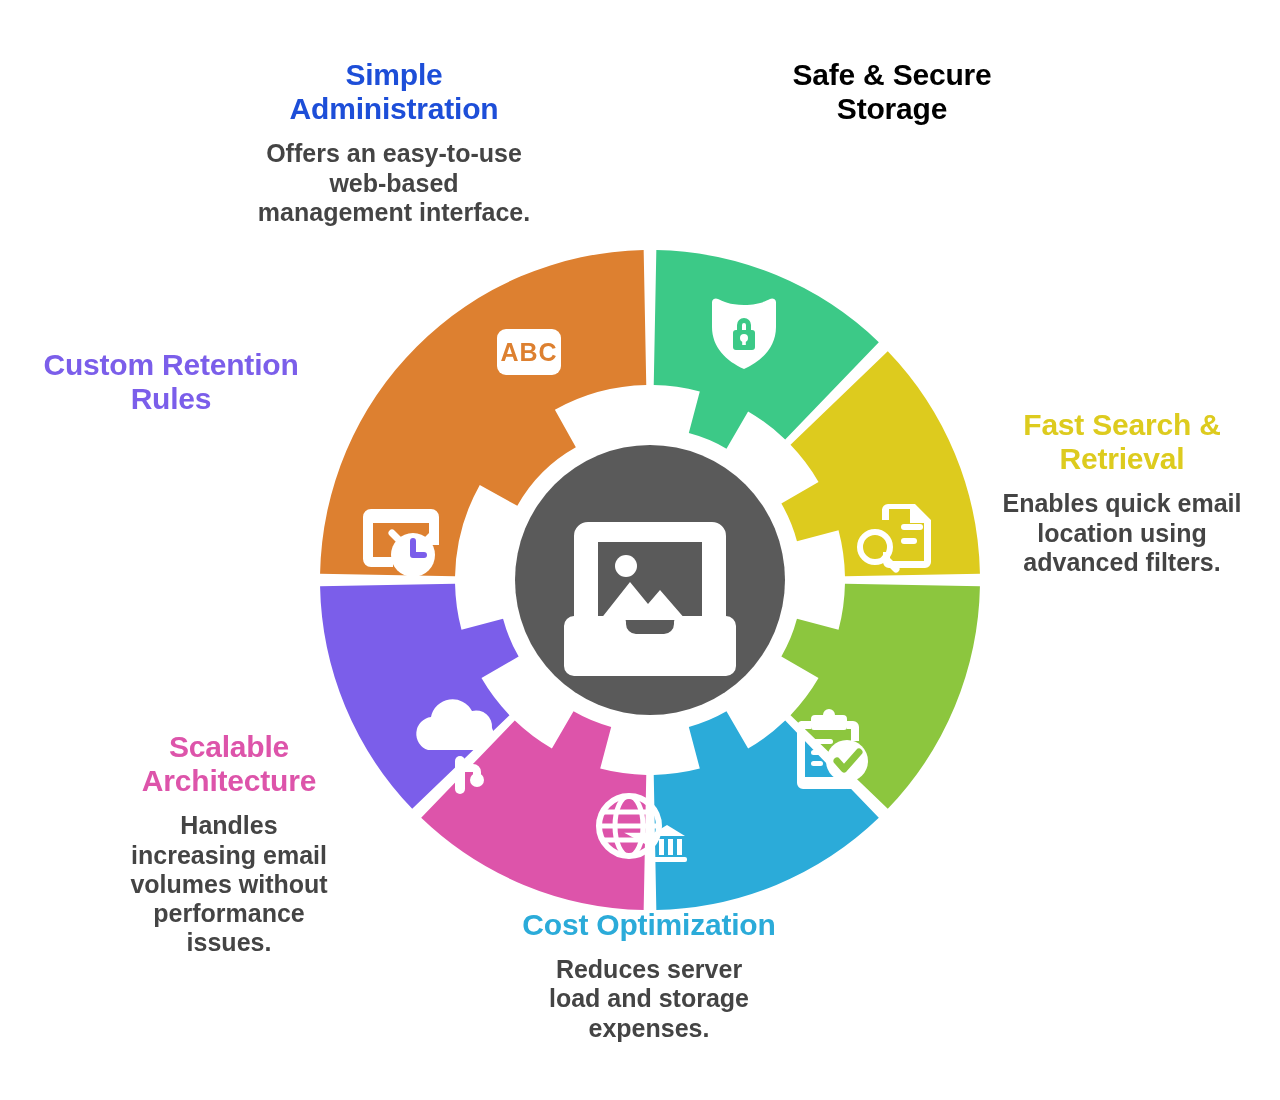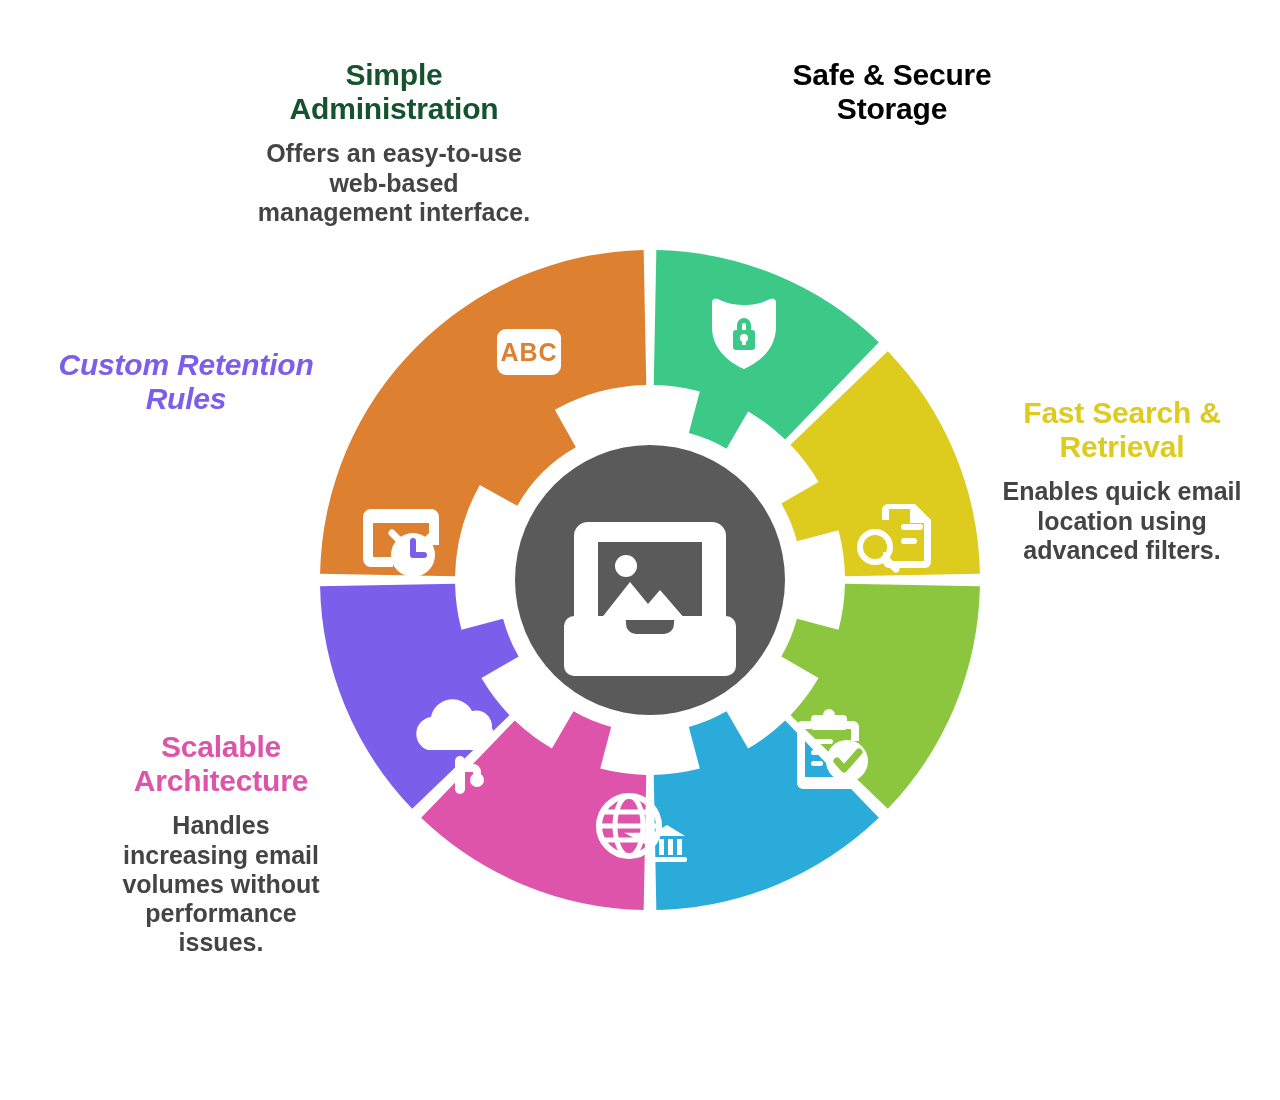--- a/index.html
+++ b/index.html
@@ -47,25 +47,25 @@
     font-weight: bold;
     font-size: 25px;
     line-height: 1.17;
     color: #444444;
     margin: 13px;
   }
 
   
   #callout-simple-administration { left: 244px; top: 58px;  width: 300px; }
   #callout-safe-secure-storage   { left: 748px; top: 58px;  width: 288px; }
-  #callout-fast-search-retrieval { left: 982px; top: 396px; width: 280px; }
+  #callout-fast-search-retrieval { left: 982px; top: 408px; width: 280px; }
   #callout-compliance-ready      { left: 942px; top: 728px; width: 266px; }
   #callout-cost-optimization     { left: 520px; top: 908px; width: 258px; }
-  #callout-scalable-architecture { left: 96px; top: 730px; width: 250px; }
-  #callout-custom-retention      { left: 51px;  top: 348px; width: 270px; font-style: italic; }
+  #callout-scalable-architecture { left: 104px; top: 730px; width: 250px; }
+  #callout-custom-retention      { left: 36px;  top: 348px; width: 270px; }
 </style>
 </head>
 <body>
 
 <div id="infographic">
 
   <div id="wheel-wrap">
     <svg id="wheel" viewBox="0 0 660 660" xmlns="http://www.w3.org/2000/svg">
       <g id="segments-group">
           <path d="M 336.34 0.06 A 330 330 0 0 1 558.82 92.22 L 465.21 189.49 A 195 195 0 0 0 428.10 161.47 L 406.47 198.64 A 152 152 0 0 0 368.82 183.04 L 379.80 141.47 A 195 195 0 0 0 333.74 135.04 Z" fill="#3CC987"></path>
@@ -149,34 +149,38 @@
         <circle cx="-5" cy="-18" r="3" fill="#ffffff"></circle>
         <line x1="-13" y1="-2" x2="-5" y2="6" stroke="#ffffff" stroke-width="7" stroke-linecap="round"></line>
         <line x1="29" y1="-2" x2="21" y2="6" stroke="#ffffff" stroke-width="7" stroke-linecap="round"></line>
         <circle cx="8" cy="20" r="22" fill="#ffffff"></circle>
         <path d="M 8 6 v 14 h 11" fill="none" stroke="#7B5EEA" stroke-width="6" stroke-linecap="round" stroke-linejoin="round"></path>
       </g>
     </svg>
   </div>
 
   <div class="callout" id="callout-simple-administration">
-    <div class="c-title" style="color: #14532d;">Simple Administration</div>
+    <div class="c-title" style="color: #1d4ed8;">Simple Administration</div>
     <div class="c-desc">Offers an easy-to-use web-based management interface.</div>
   </div>
 
   <div class="callout" id="callout-safe-secure-storage">
     <div class="c-title" style="color: #000000;">Safe &amp; Secure Storage</div>
   </div>
 
   <div class="callout" id="callout-fast-search-retrieval">
     <div class="c-title" style="color: rgb(221, 203, 30);">Fast Search &amp; Retrieval</div>
     <div class="c-desc">Enables quick email location using advanced filters.</div>
   </div>
 
 
+  <div class="callout" id="callout-cost-optimization">
+    <div class="c-title" style="color: rgb(43, 171, 217);">Cost Optimization</div>
+    <div class="c-desc">Reduces server load and storage expenses.</div>
+  </div>
 
   <div class="callout" id="callout-scalable-architecture">
     <div class="c-title" style="color: rgb(221, 84, 170);">Scalable Architecture</div>
     <div class="c-desc">Handles increasing email volumes without performance issues.</div>
   </div>
 
   <div class="callout" id="callout-custom-retention">
     <div class="c-title" style="color: rgb(123, 94, 234);">Custom Retention Rules</div>
   </div>
 

